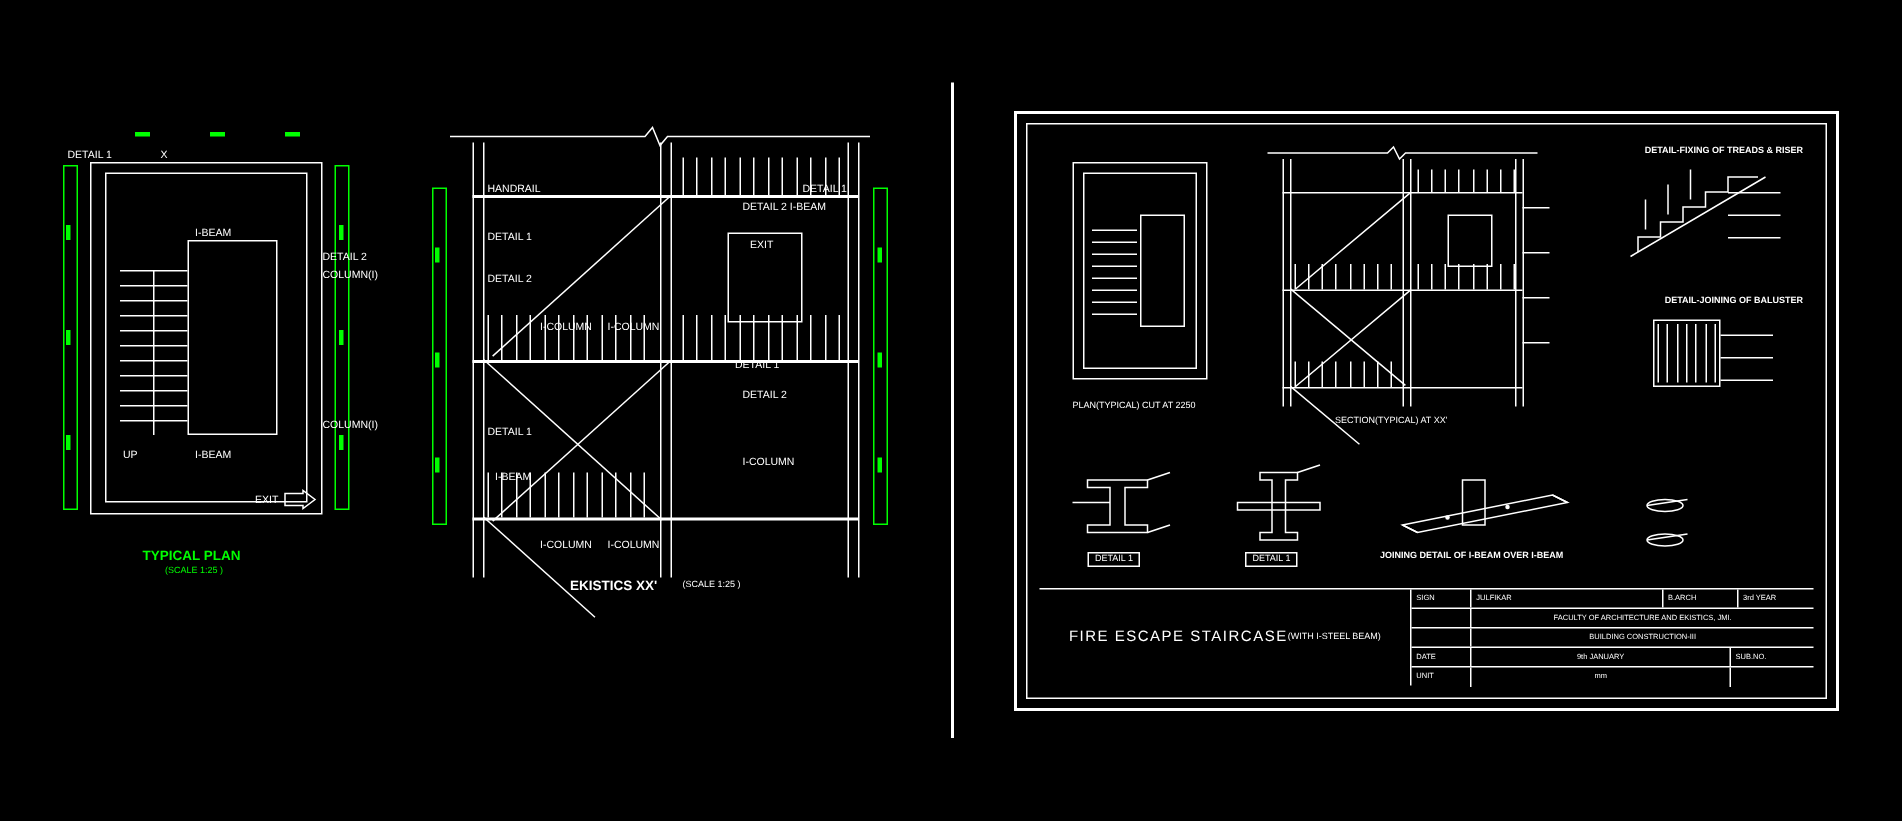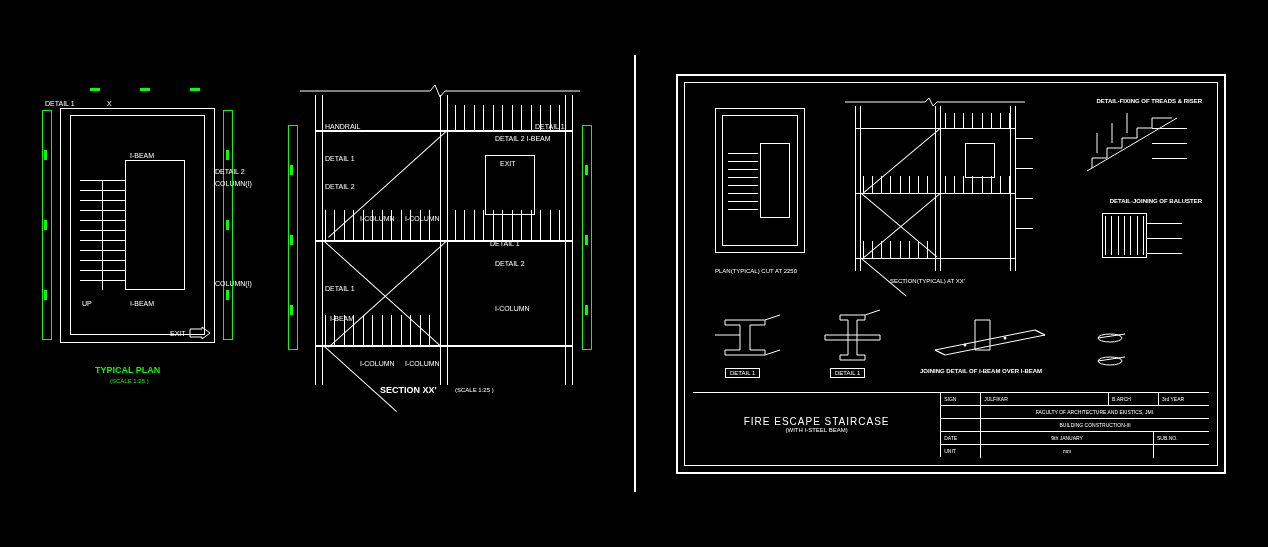--- a/index.html
+++ b/index.html
@@ -185,21 +185,21 @@
     left: 8px;
     right: 8px;
     bottom: 8px;
     height: 65px;
     border-top: 1px solid #fff;
     display: flex;
   }
   .tb-left {
     flex: 1.2;
     display: flex;
-    flex-direction: column;
+    flex-direction: row;
     align-items: center;
     justify-content: center;
     border-right: 1px solid #fff;
   }
   .tb-right {
     flex: 1.3;
     position: relative;
   }
   .tb-title { font-size: 10px; letter-spacing: 1px; }
   .tb-sub { font-size: 6px; }
@@ -386,21 +386,21 @@
       <div class="label" style="left:80px;top:130px;">I-COLUMN</div>
       <div class="label" style="left:125px;top:130px;">I-COLUMN</div>
       <div class="label" style="left:210px;top:155px;">DETAIL 1</div>
       <div class="label" style="left:215px;top:175px;">DETAIL 2</div>
       <div class="label" style="left:215px;top:220px;">I-COLUMN</div>
       <div class="label" style="left:45px;top:200px;">DETAIL 1</div>
       <div class="label" style="left:50px;top:230px;">I-BEAM</div>
       <div class="label" style="left:80px;top:275px;">I-COLUMN</div>
       <div class="label" style="left:125px;top:275px;">I-COLUMN</div>
 
-      <div class="label" style="left:100px;top:300px;font-size:9px;font-weight:bold;">SECTION XX'</div>
+      <div class="label" style="left:100px;top:300px;font-size:9px;font-weight:bold;">EKISTICS XX'</div>
       <div class="label-small" style="left:175px;top:302px;">(SCALE 1:25 )</div>
     </div>
 
   </div>
 
   <div class="right-panel">
     <div class="sheet">
       <div class="sheet-inner">
 
         <div class="mini-plan">

